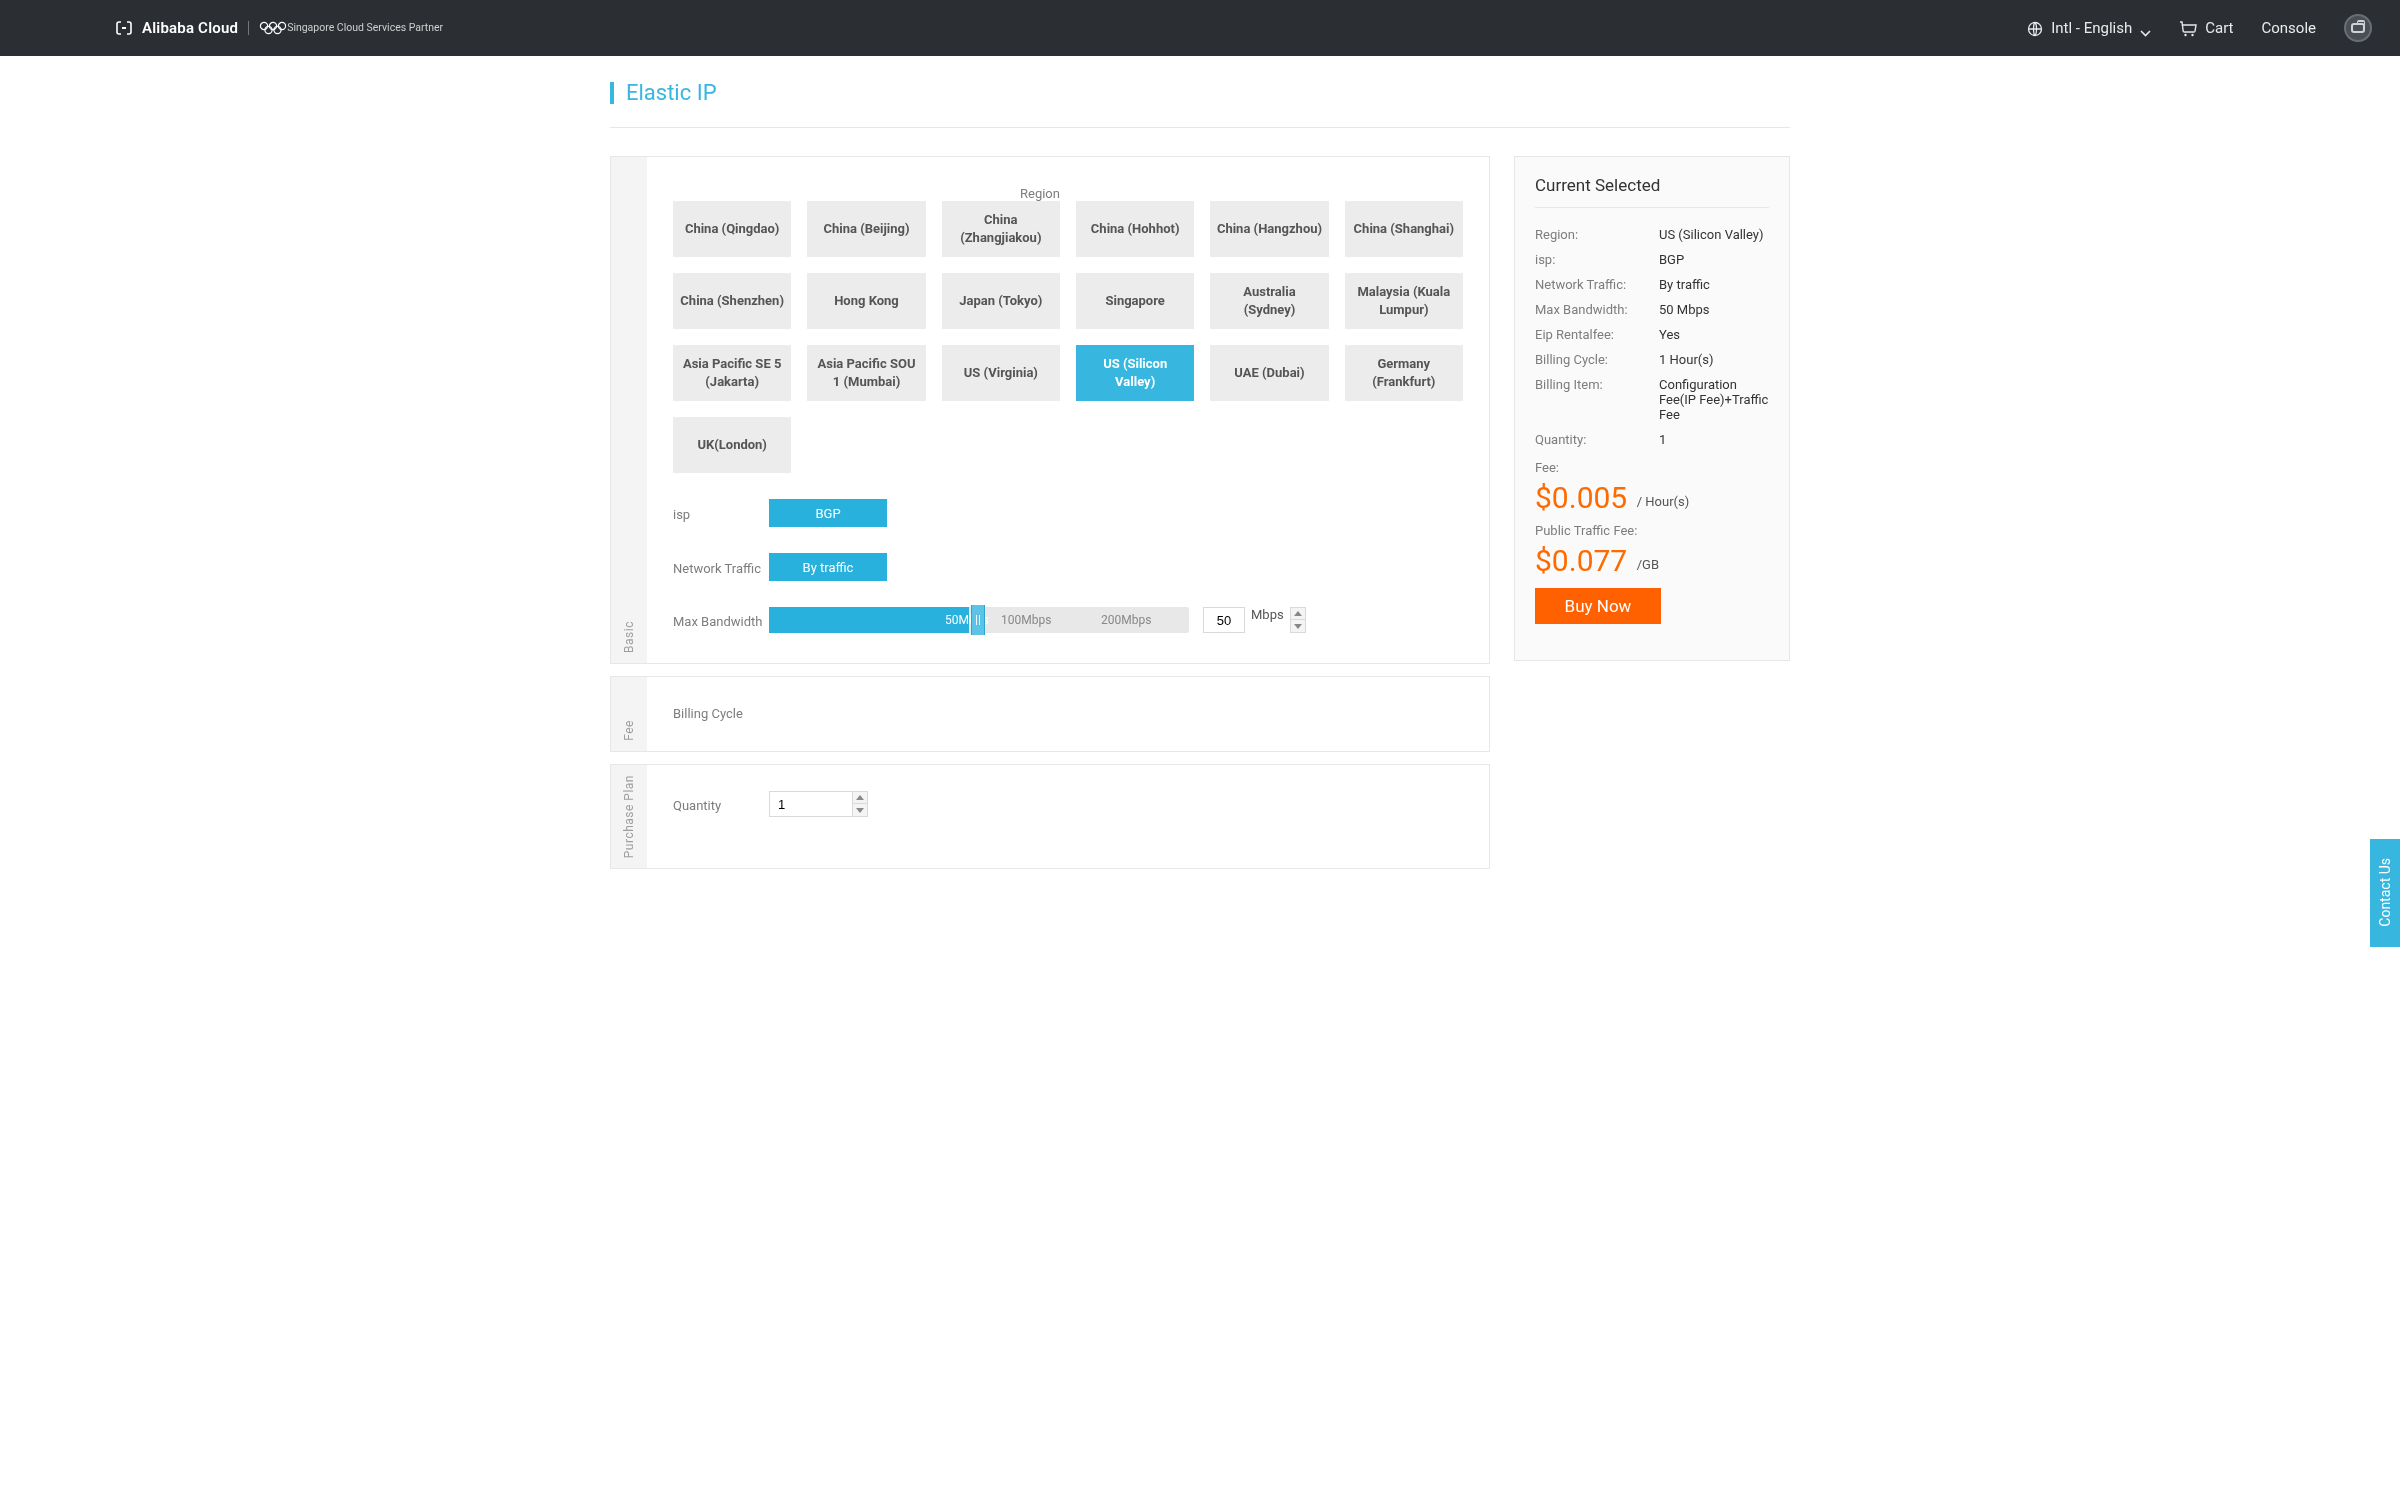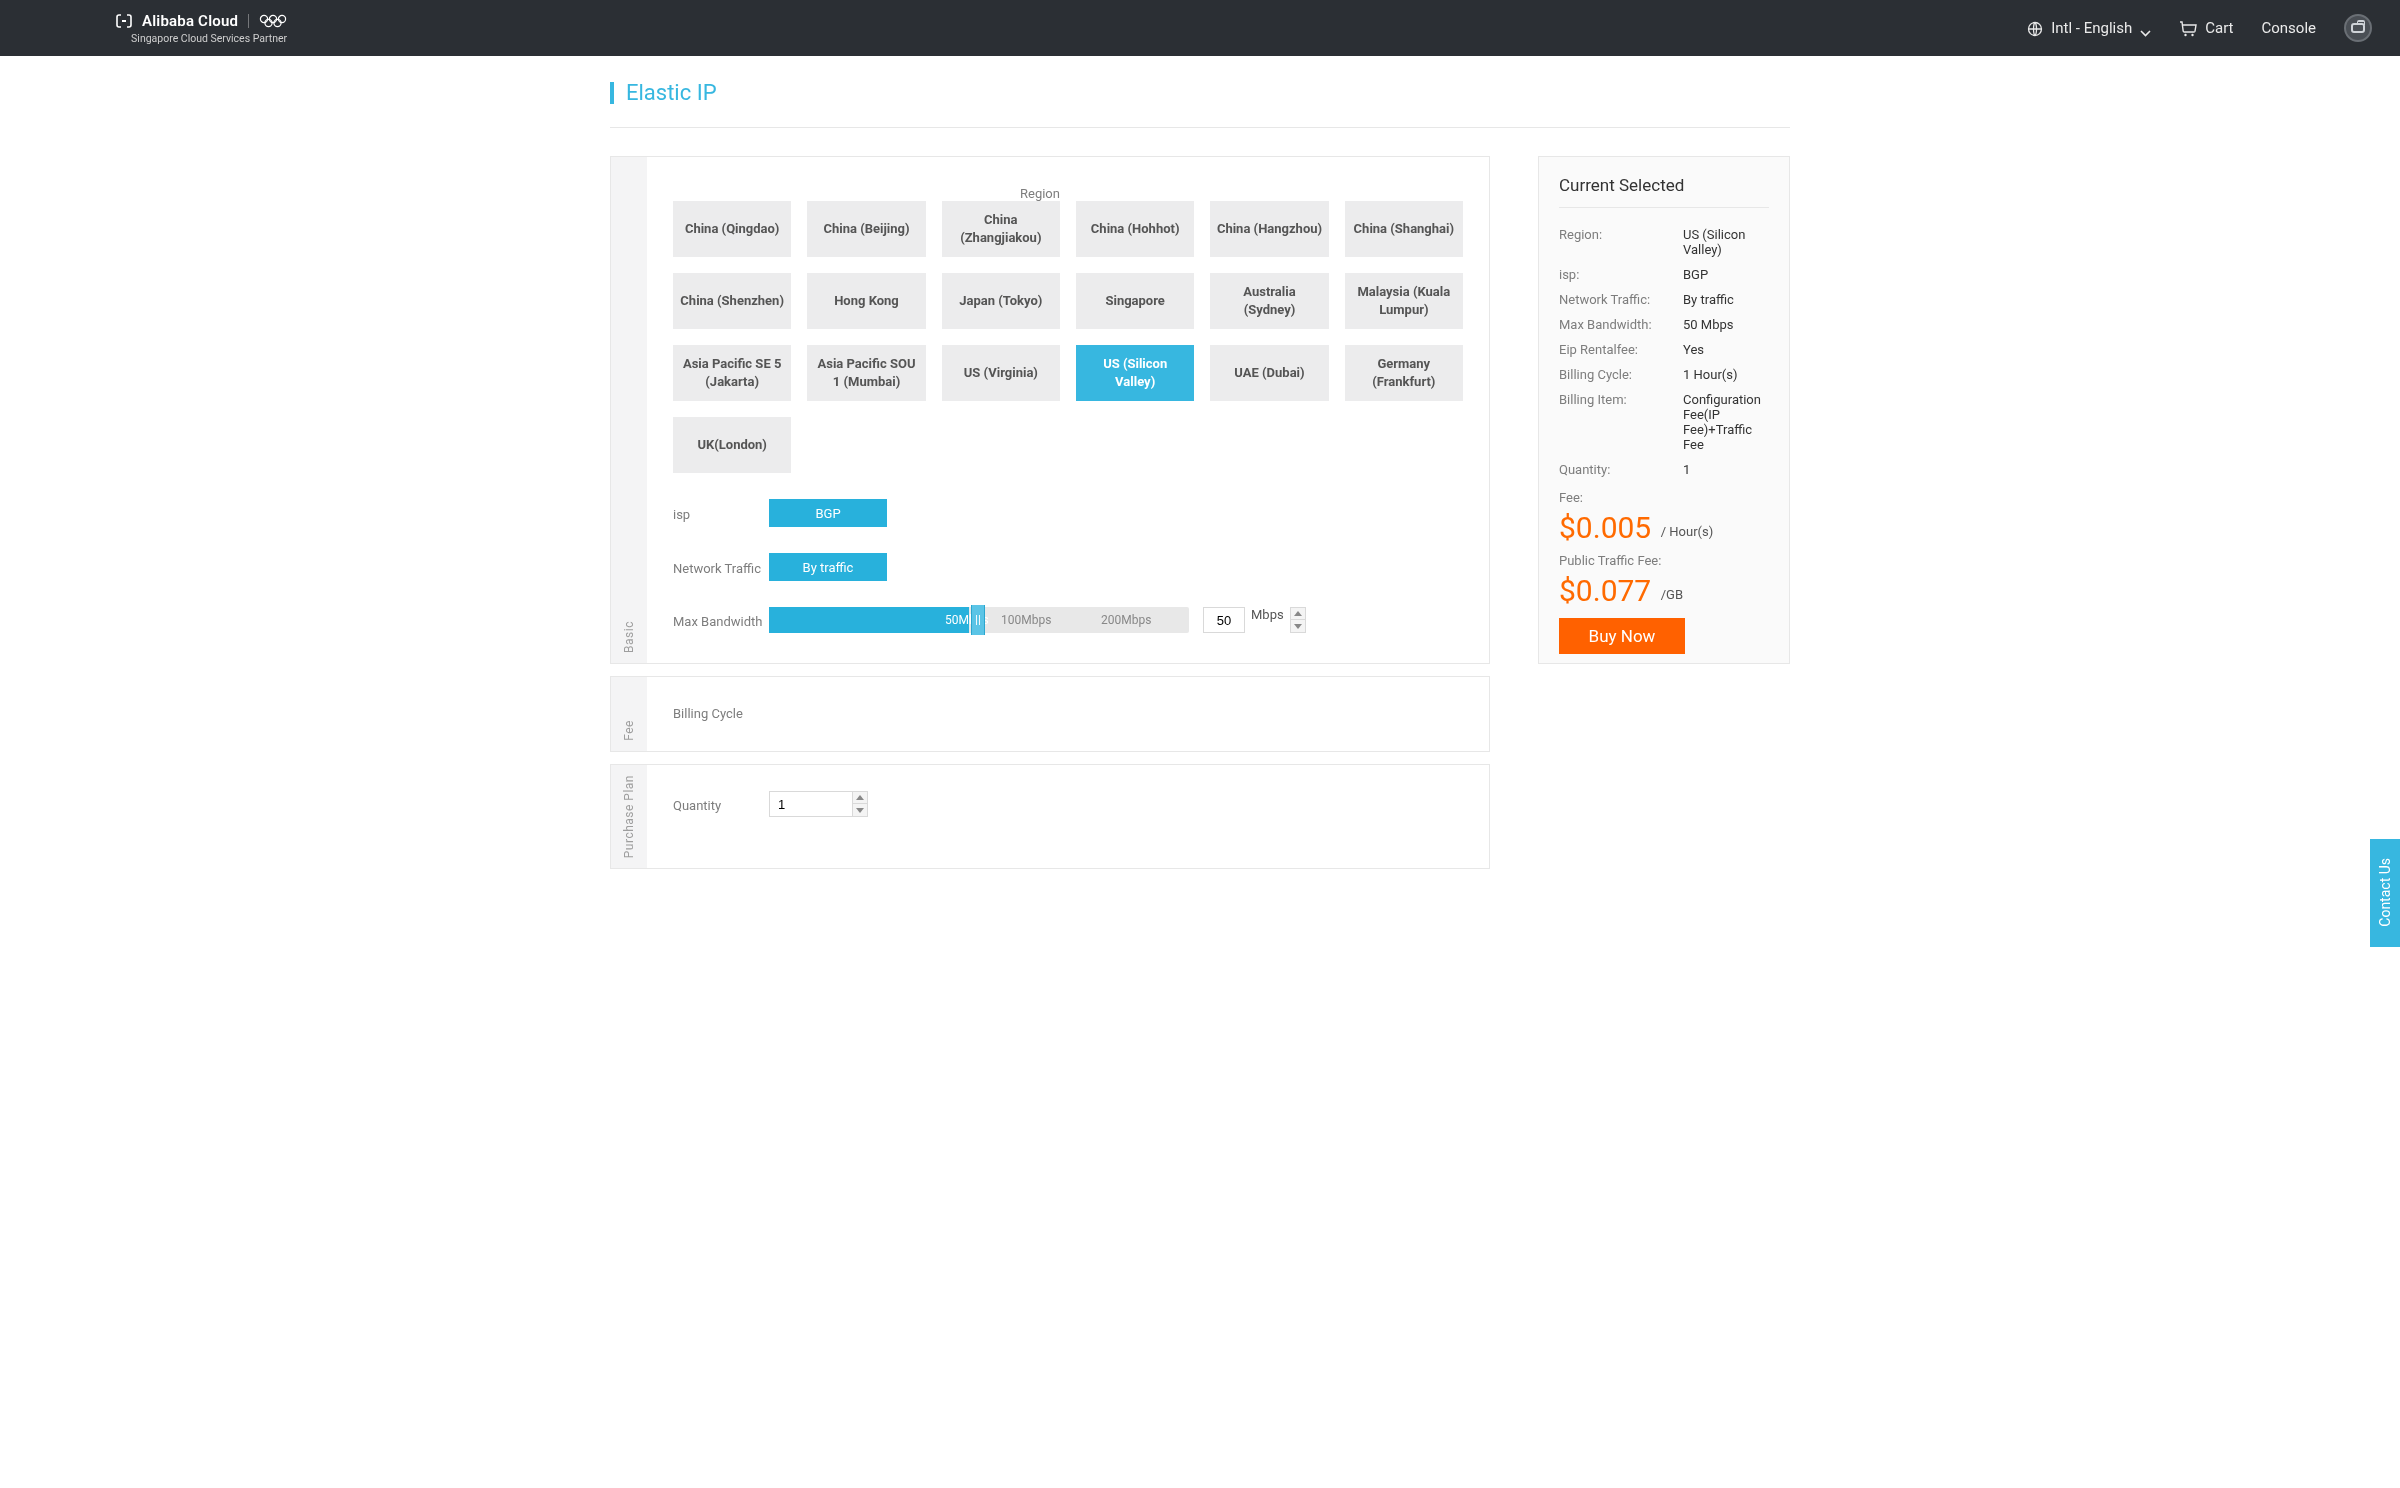--- a/index.html
+++ b/index.html
@@ -14,21 +14,21 @@
     --brand2:#28b1dc;
     --orange:#ff6a00;
     --orange-dark:#ff6100;
   }
   *{box-sizing:border-box;}
   html,body{margin:0;padding:0;}
   body{font-family:-apple-system,BlinkMacSystemFont,"Segoe UI",Roboto,"Helvetica Neue",Arial,sans-serif;color:var(--text);background:#fff;font-size:14px;}
 
   
   .header{background:var(--dark);color:#e8e8e8;height:56px;display:flex;align-items:center;padding:0 28px;}
-  .brand-wrap{display:flex;flex-direction:column;align-items:flex-end;padding-left:88px;}
+  .brand-wrap{display:flex;flex-direction:row;align-items:flex-start;padding-left:88px;}
   .brand-row{display:flex;align-items:center;gap:10px;}
   .brand-name{font-size:15px;font-weight:600;color:#fff;letter-spacing:.2px;}
   .brand-ico{display:inline-flex;}
   .vsep{width:1px;height:14px;background:rgba(255,255,255,.35);}
   .brand-tag{font-size:10.5px;color:#cfcfcf;margin-top:2px;}
   .spacer{flex:1;}
   .hnav{display:flex;align-items:center;gap:28px;color:#eaeaea;}
   .hnav .item{display:flex;align-items:flex-end;gap:8px;cursor:pointer;font-size:15px;}
   .avatar{width:28px;height:28px;border-radius:50%;background:#4a4f55;border:2px solid #6a6f75;display:flex;align-items:center;justify-content:center;}
   .avatar .robot{width:14px;height:10px;border:2px solid #cfd3d8;border-radius:3px;position:relative;}
@@ -75,21 +75,21 @@
   .stepper{display:flex;flex-direction:column;border:1px solid #d9d9d9;}
   .stepper .step{width:14px;height:12px;display:flex;align-items:center;justify-content:center;cursor:pointer;background:#f4f4f4;}
   .stepper .step:first-child{border-bottom:1px solid #d9d9d9;}
   .stepper svg{display:block;}
 
   
   .qty-wrap{display:flex;align-items:center;}
   .qty-wrap input{width:84px;height:26px;border:1px solid #d9d9d9;padding:0 8px;font-size:13px;}
 
   
-  .summary{background:#fafafa;border:1px solid var(--line);padding:18px 20px 9px;margin-left:24px;}
+  .summary{background:#fafafa;border:1px solid var(--line);padding:18px 20px 36px;}
   .summary h3{margin:0 0 14px 0;font-weight:400;font-size:17px;color:#333;border-bottom:1px solid var(--line);padding-bottom:12px;}
   .srow{display:flex;align-items:flex-start;gap:10px;font-size:13px;padding:5px 0;}
   .srow .sl{width:114px;color:var(--muted);flex-shrink:0;}
   .srow .sv{flex:1;color:#333;}
   .price{font-size:30px;color:var(--orange);font-weight:400;}
   .punit{font-size:13px;color:#555;margin-left:6px;position:relative;top:-2px;}
   .buy{display:inline-flex;align-items:center;justify-content:center;width:126px;height:36px;background:var(--orange-dark);color:#fff;font-size:17px;cursor:pointer;margin-top:10px;}
 
   
   .contact{position:fixed;right:0;top:60%;transform:translateY(-50%);background:var(--brand);color:#fff;width:30px;height:108px;display:flex;align-items:center;justify-content:center;cursor:pointer;}

